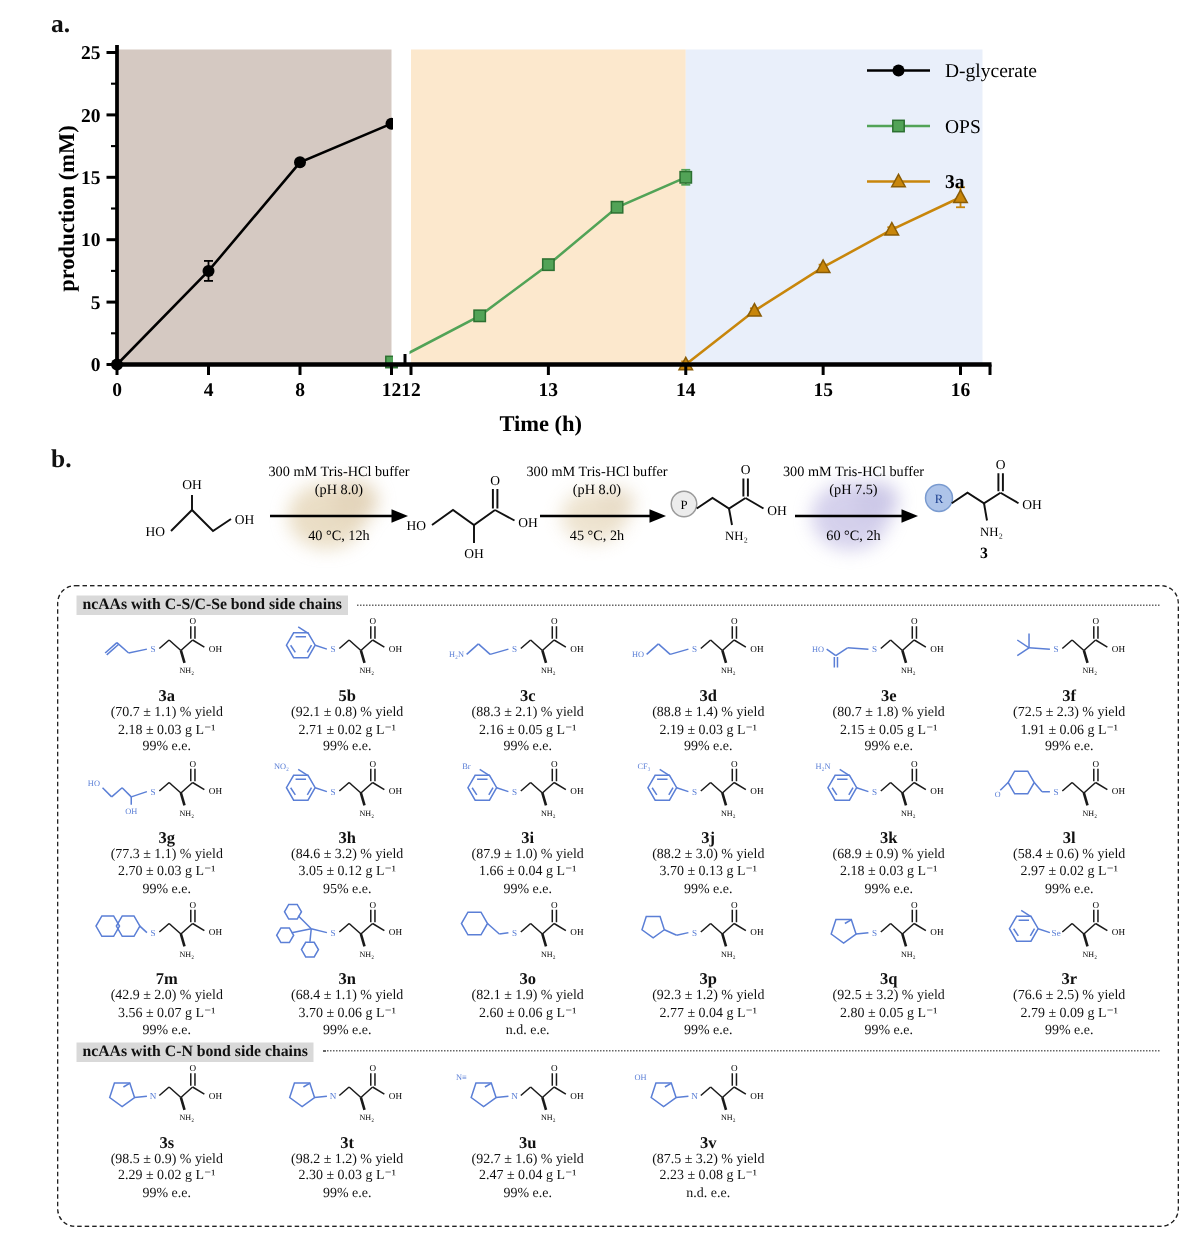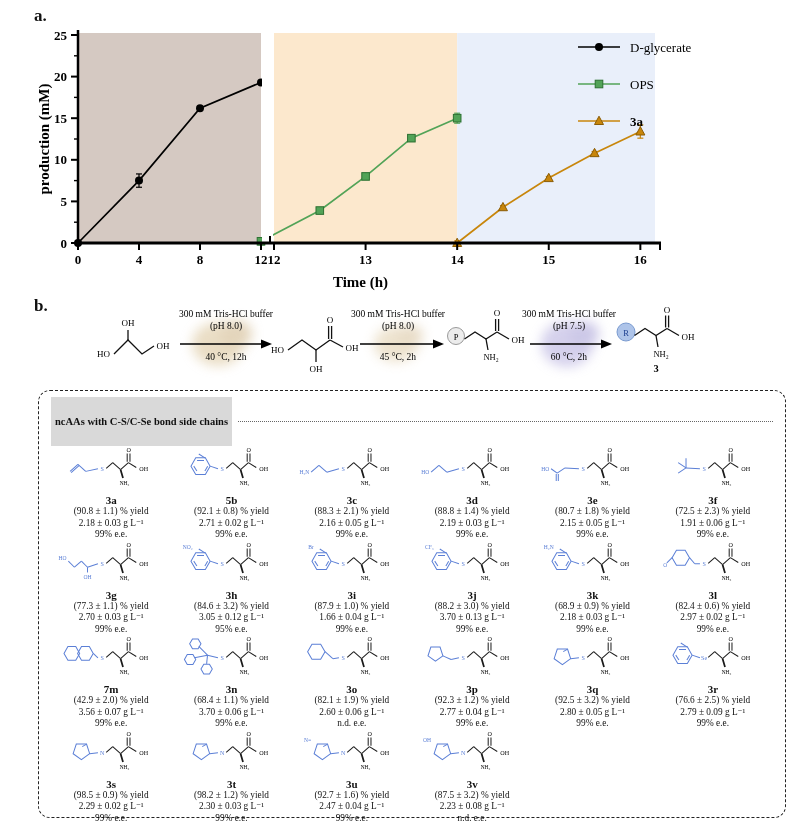--- a/index.html
+++ b/index.html
@@ -5,21 +5,21 @@
   html,body{margin:0;padding:0;background:#fff;}
   body{width:799px;height:824px;position:relative;overflow:hidden;
        font-family:"Liberation Serif","DejaVu Serif",serif;color:#111;}
   .panel-label{position:absolute;font-weight:bold;font-size:17px;}
   #chart-wrap{position:absolute;left:0;top:0;width:799px;height:296px;}
   #scheme-wrap{position:absolute;left:0;top:292px;width:799px;height:100px;}
   #box{position:absolute;left:38px;top:390px;width:748px;height:428px;
        border:1.6px dashed #222;border-radius:12px;box-sizing:border-box;
        padding:5px 12px 2px 12px;}
   .sec{display:flex;align-items:center;gap:6px;margin:1px 0 0 0;}
-  .sec-label{background:#d9d9d9;font-weight:bold;font-size:10.5px;padding:19px 4px;white-space:nowrap;font-family:Liberation Serif, serif;}
+  .sec-label{background:#d9d9d9;font-weight:bold;font-size:10.5px;padding:1px 4px;white-space:nowrap;font-family:Liberation Serif, serif;}
   .leader{flex:1;border-bottom:1.5px dotted #666;height:1px;margin-bottom:2px;}
   .grid{display:grid;grid-template-columns:repeat(6,1fr);}
   .compound{text-align:center;padding:1px 0 0 0;}
   .compound svg{display:block;margin:0 auto;}
   .cid{font-weight:bold;font-size:11px;line-height:12px;}
   .cline{font-size:9.3px;line-height:11.5px;color:#111;}
   svg text{font-family:"Liberation Serif","DejaVu Serif",serif;}
 </style>
 </head>
 <body>
@@ -259,21 +259,21 @@
           <text x="96.5" y="27" font-size="7" text-anchor="middle" fill="#000" font-weight="normal">OH</text>
           <line x1="70" y1="26" x2="72.8" y2="35.5" stroke="#1a1a1a" stroke-width="2"></line>
           <text x="74.5" y="43.5" font-size="6.2" text-anchor="middle" fill="#000" font-weight="normal">NH₂</text>
           <text x="48.8" y="27.2" font-size="7" text-anchor="middle" fill="#5b7fd6" font-weight="normal">S</text>
           <line x1="12" y1="28" x2="21" y2="20" stroke="#5b7fd6" stroke-width="1.15"></line>
           <line x1="13.2" y1="29.4" x2="22.2" y2="21.4" stroke="#5b7fd6" stroke-width="1.15"></line>
           <line x1="21" y1="20" x2="30" y2="28" stroke="#5b7fd6" stroke-width="1.15"></line>
           <line x1="30" y1="28" x2="44" y2="25" stroke="#5b7fd6" stroke-width="1.15"></line>
         </svg>
     <div class="cid">3a</div>
-    <div class="cline">(90.8 ± 1.1) % yield</div>
+    <div class="cline">(70.7 ± 1.1) % yield</div>
     <div class="cline">2.18 ± 0.03 g L⁻¹</div>
     <div class="cline">99% e.e.</div>
   </div>
 
   <div class="compound">
     <svg width="112" height="47" viewBox="0 0 118 54">
           <line x1="53.5" y1="24.5" x2="61" y2="18" stroke="#1a1a1a" stroke-width="1.15"></line>
           <line x1="61" y1="18" x2="70" y2="26" stroke="#1a1a1a" stroke-width="1.15"></line>
           <line x1="70" y1="26" x2="79" y2="18" stroke="#1a1a1a" stroke-width="1.15"></line>
           <line x1="77.6" y1="17" x2="77.6" y2="7.5" stroke="#1a1a1a" stroke-width="1.15"></line>
@@ -543,21 +543,21 @@
           <line x1="70" y1="26" x2="72.8" y2="35.5" stroke="#1a1a1a" stroke-width="2"></line>
           <text x="74.5" y="43.5" font-size="6.2" text-anchor="middle" fill="#000" font-weight="normal">NH₂</text>
           <text x="48.8" y="27.2" font-size="7" text-anchor="middle" fill="#5b7fd6" font-weight="normal">S</text>
           <polygon points="32,18 27,26.660254037844386 17,26.66025403784439 12,18 16.999999999999996,9.339745962155616 27,9.339745962155614" fill="none" stroke="#5b7fd6" stroke-width="1.15"></polygon>
           <line x1="12" y1="18" x2="6" y2="24" stroke="#5b7fd6" stroke-width="1.15"></line>
           <text x="4" y="29" font-size="6.2" text-anchor="middle" fill="#5b7fd6" font-weight="normal">O</text>
           <line x1="32" y1="18" x2="38" y2="25" stroke="#5b7fd6" stroke-width="1.15"></line>
           <line x1="38" y1="25" x2="44" y2="25" stroke="#5b7fd6" stroke-width="1.15"></line>
         </svg>
     <div class="cid">3l</div>
-    <div class="cline">(82.4 ± 0.6) % yield</div>
+    <div class="cline">(58.4 ± 0.6) % yield</div>
     <div class="cline">2.97 ± 0.02 g L⁻¹</div>
     <div class="cline">99% e.e.</div>
   </div>
 
   <div class="compound">
     <svg width="112" height="47" viewBox="0 0 118 54">
           <line x1="53.5" y1="24.5" x2="61" y2="18" stroke="#1a1a1a" stroke-width="1.15"></line>
           <line x1="61" y1="18" x2="70" y2="26" stroke="#1a1a1a" stroke-width="1.15"></line>
           <line x1="70" y1="26" x2="79" y2="18" stroke="#1a1a1a" stroke-width="1.15"></line>
           <line x1="77.6" y1="17" x2="77.6" y2="7.5" stroke="#1a1a1a" stroke-width="1.15"></line>
@@ -693,20 +693,24 @@
           <line x1="32.2" y1="22" x2="29" y2="27.5" stroke="#5b7fd6" stroke-width="1.15"></line>
           <line x1="19.8" y1="27.5" x2="16.2" y2="22" stroke="#5b7fd6" stroke-width="1.15"></line>
           <line x1="20" y1="15.5" x2="28" y2="15.5" stroke="#5b7fd6" stroke-width="1.15"></line>
         </svg>
     <div class="cid">3r</div>
     <div class="cline">(76.6 ± 2.5) % yield</div>
     <div class="cline">2.79 ± 0.09 g L⁻¹</div>
     <div class="cline">99% e.e.</div>
   </div>
 </div>
+  <div class="sec">
+    <span class="sec-label">ncAAs with C-N bond side chains</span>
+    <span class="leader"></span>
+  </div>
   <div class="grid" id="grid-cn">
   <div class="compound">
     <svg width="112" height="47" viewBox="0 0 118 54">
           <line x1="53.5" y1="24.5" x2="61" y2="18" stroke="#1a1a1a" stroke-width="1.15"></line>
           <line x1="61" y1="18" x2="70" y2="26" stroke="#1a1a1a" stroke-width="1.15"></line>
           <line x1="70" y1="26" x2="79" y2="18" stroke="#1a1a1a" stroke-width="1.15"></line>
           <line x1="77.6" y1="17" x2="77.6" y2="7.5" stroke="#1a1a1a" stroke-width="1.15"></line>
           <line x1="80.8" y1="17" x2="80.8" y2="7.5" stroke="#1a1a1a" stroke-width="1.15"></line>
           <text x="79.2" y="6" font-size="7" text-anchor="middle" fill="#000" font-weight="normal">O</text>
           <line x1="79" y1="18" x2="88" y2="23.5" stroke="#1a1a1a" stroke-width="1.15"></line>

